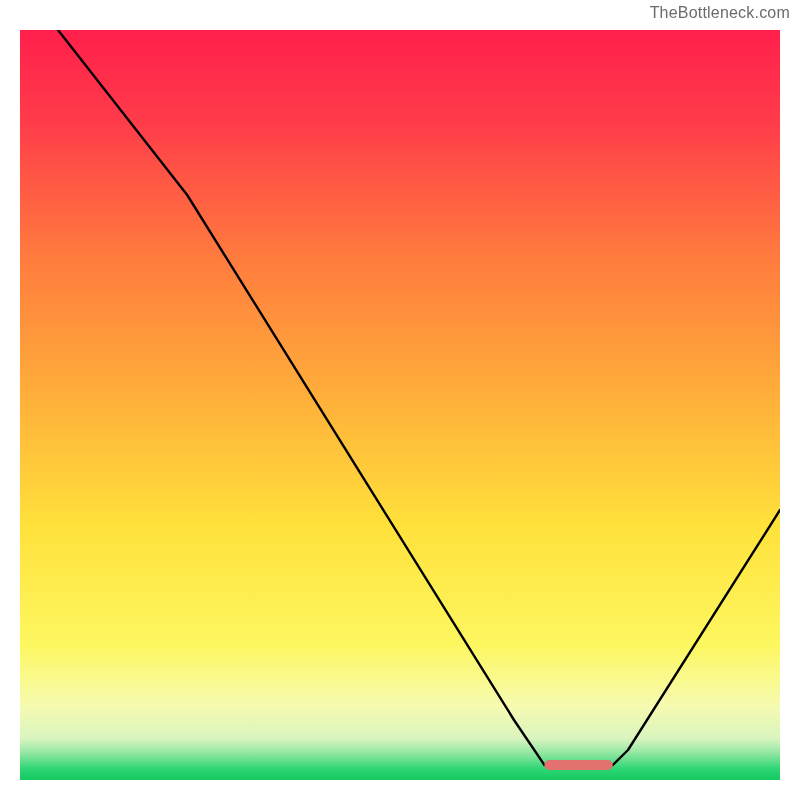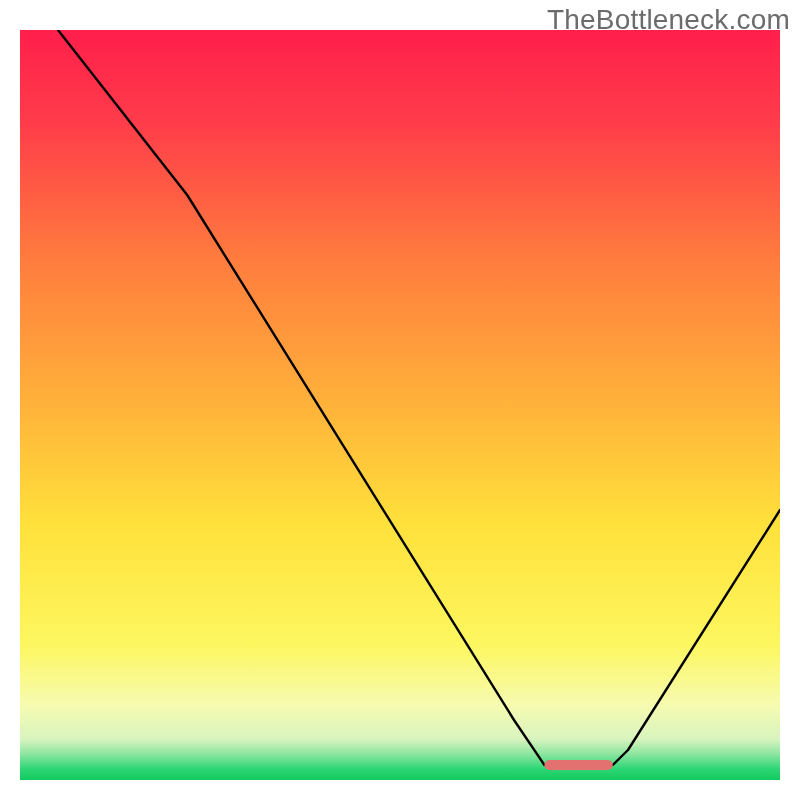--- a/index.html
+++ b/index.html
@@ -14,21 +14,21 @@
   .stage {
     position: relative;
     width: 800px;
     height: 800px;
   }
   .watermark {
     position: absolute;
     top: 4px;
     right: 10px;
     color: #6b6b6b;
-    font-size: 28px;
+    font-size: 16px;
     font-weight: 500;
     letter-spacing: 0.2px;
     user-select: none;
   }
   .plot-frame {
     position: absolute;
     left: 20px;
     top: 30px;
     width: 760px;
     height: 750px;

